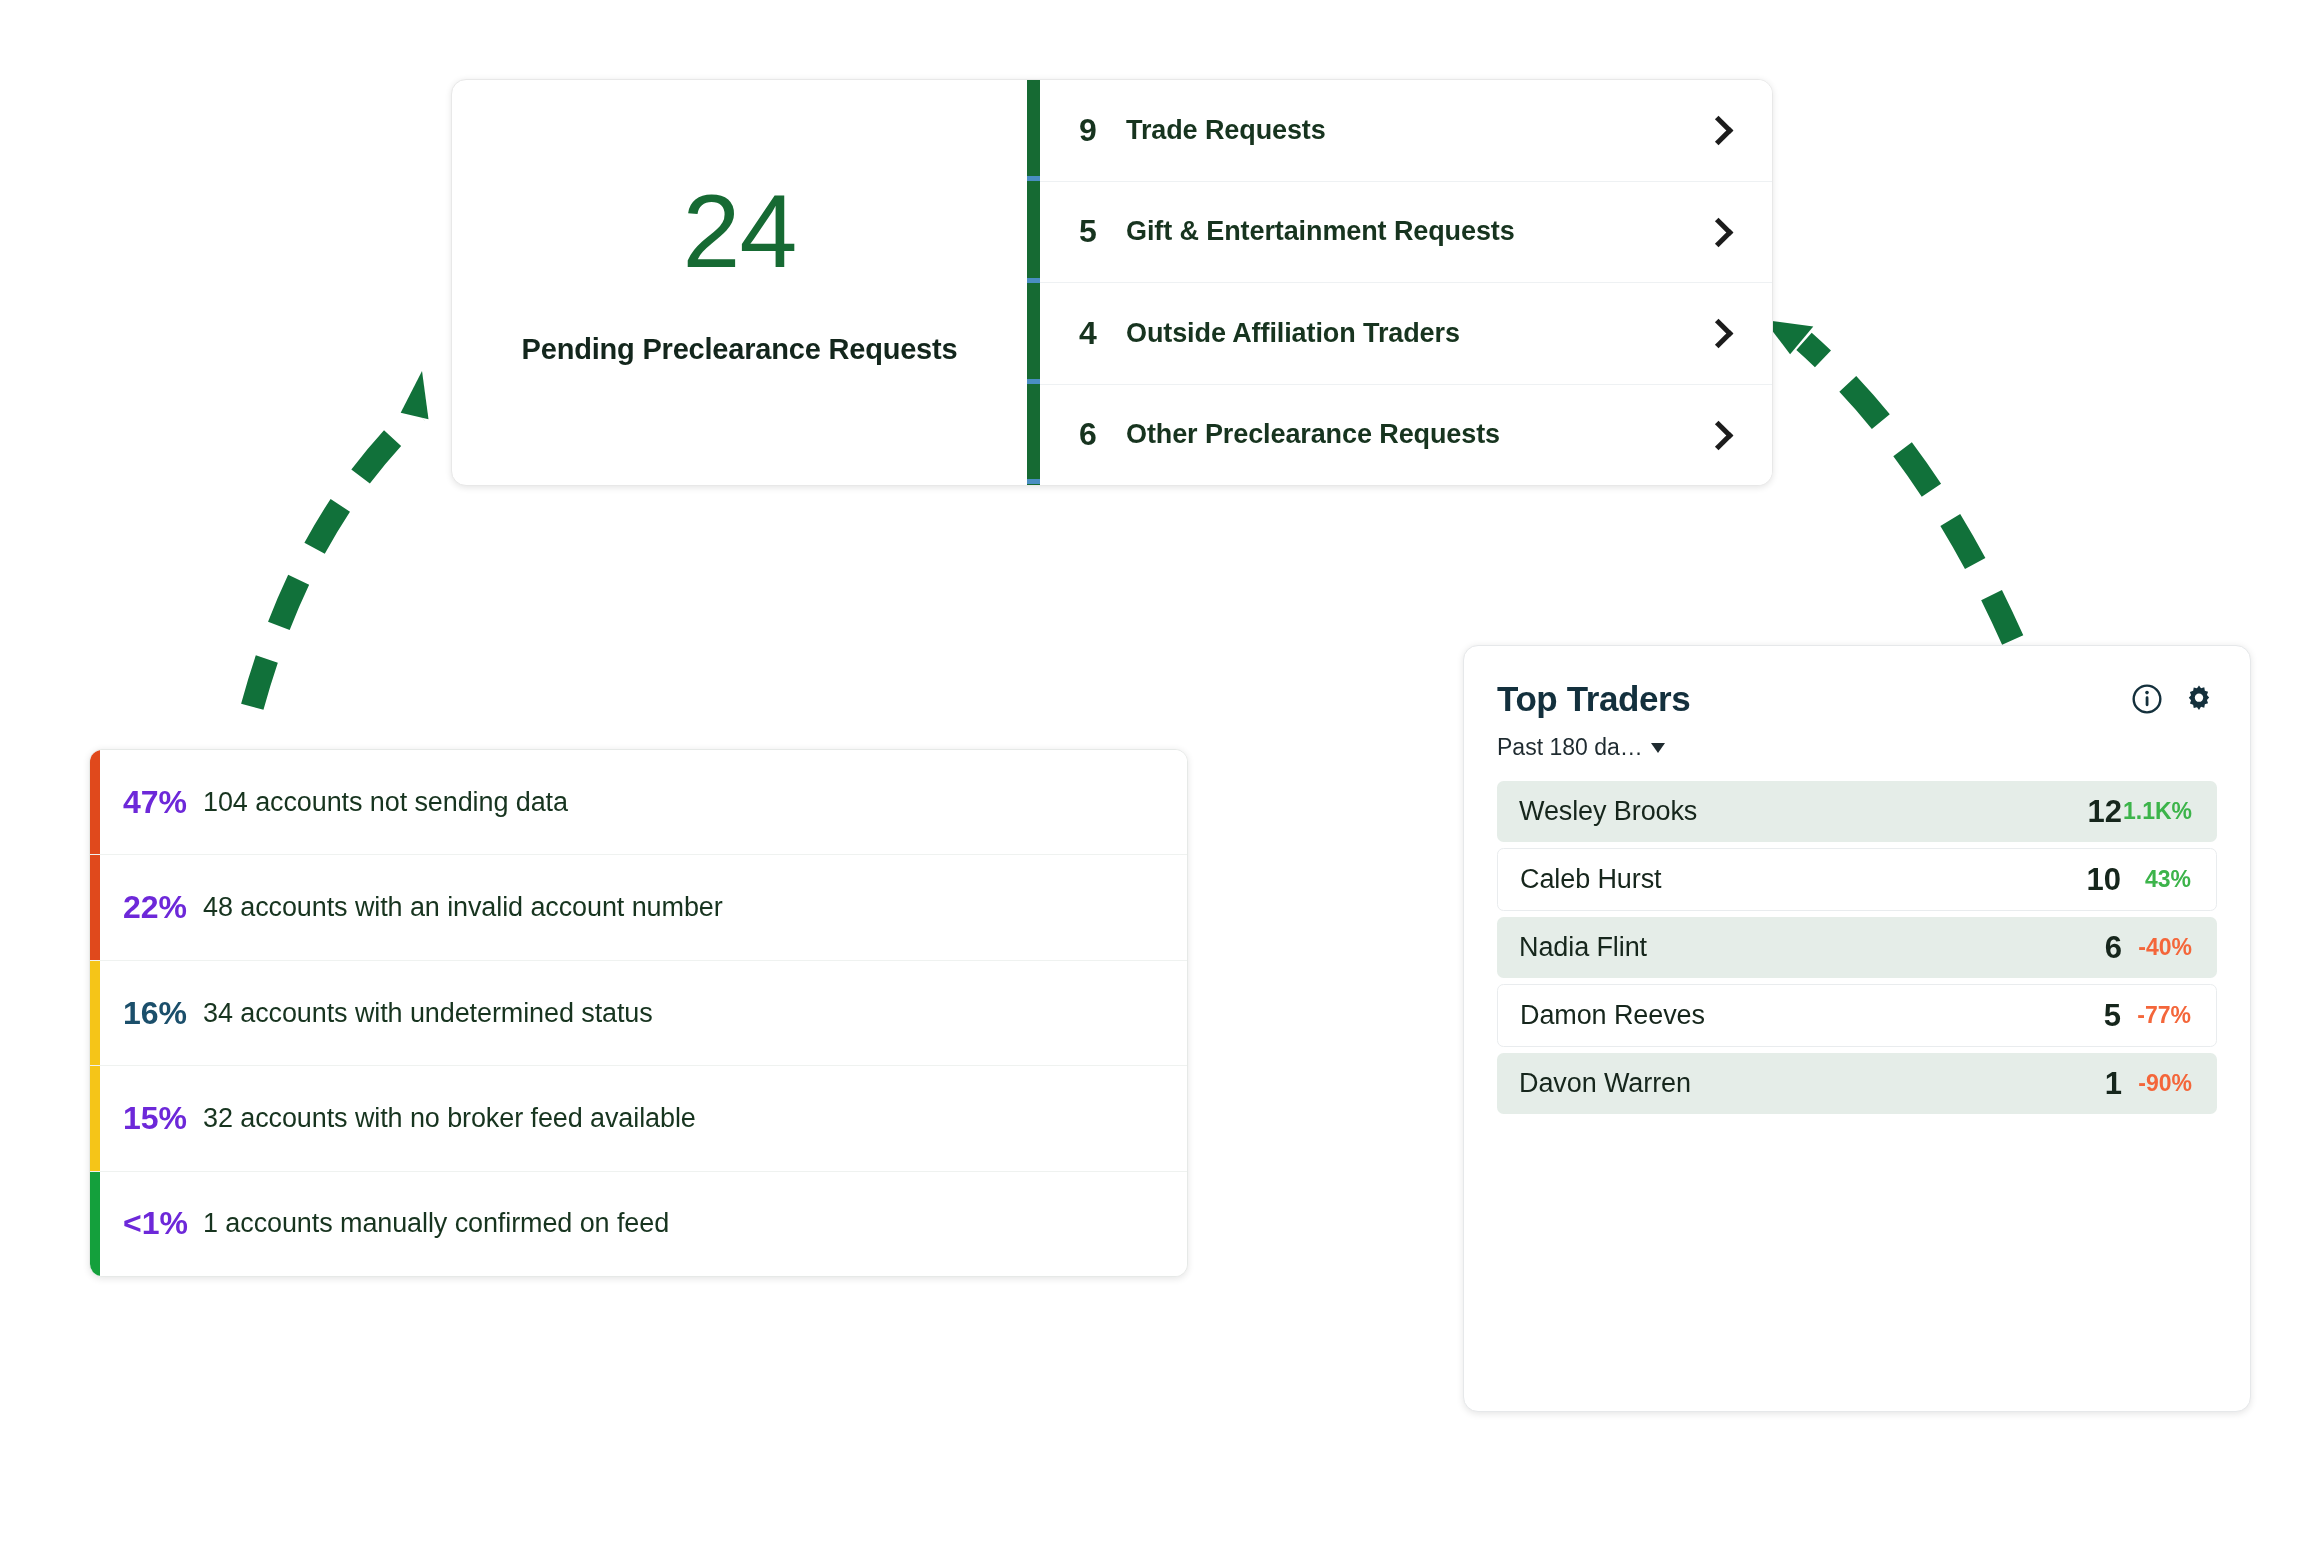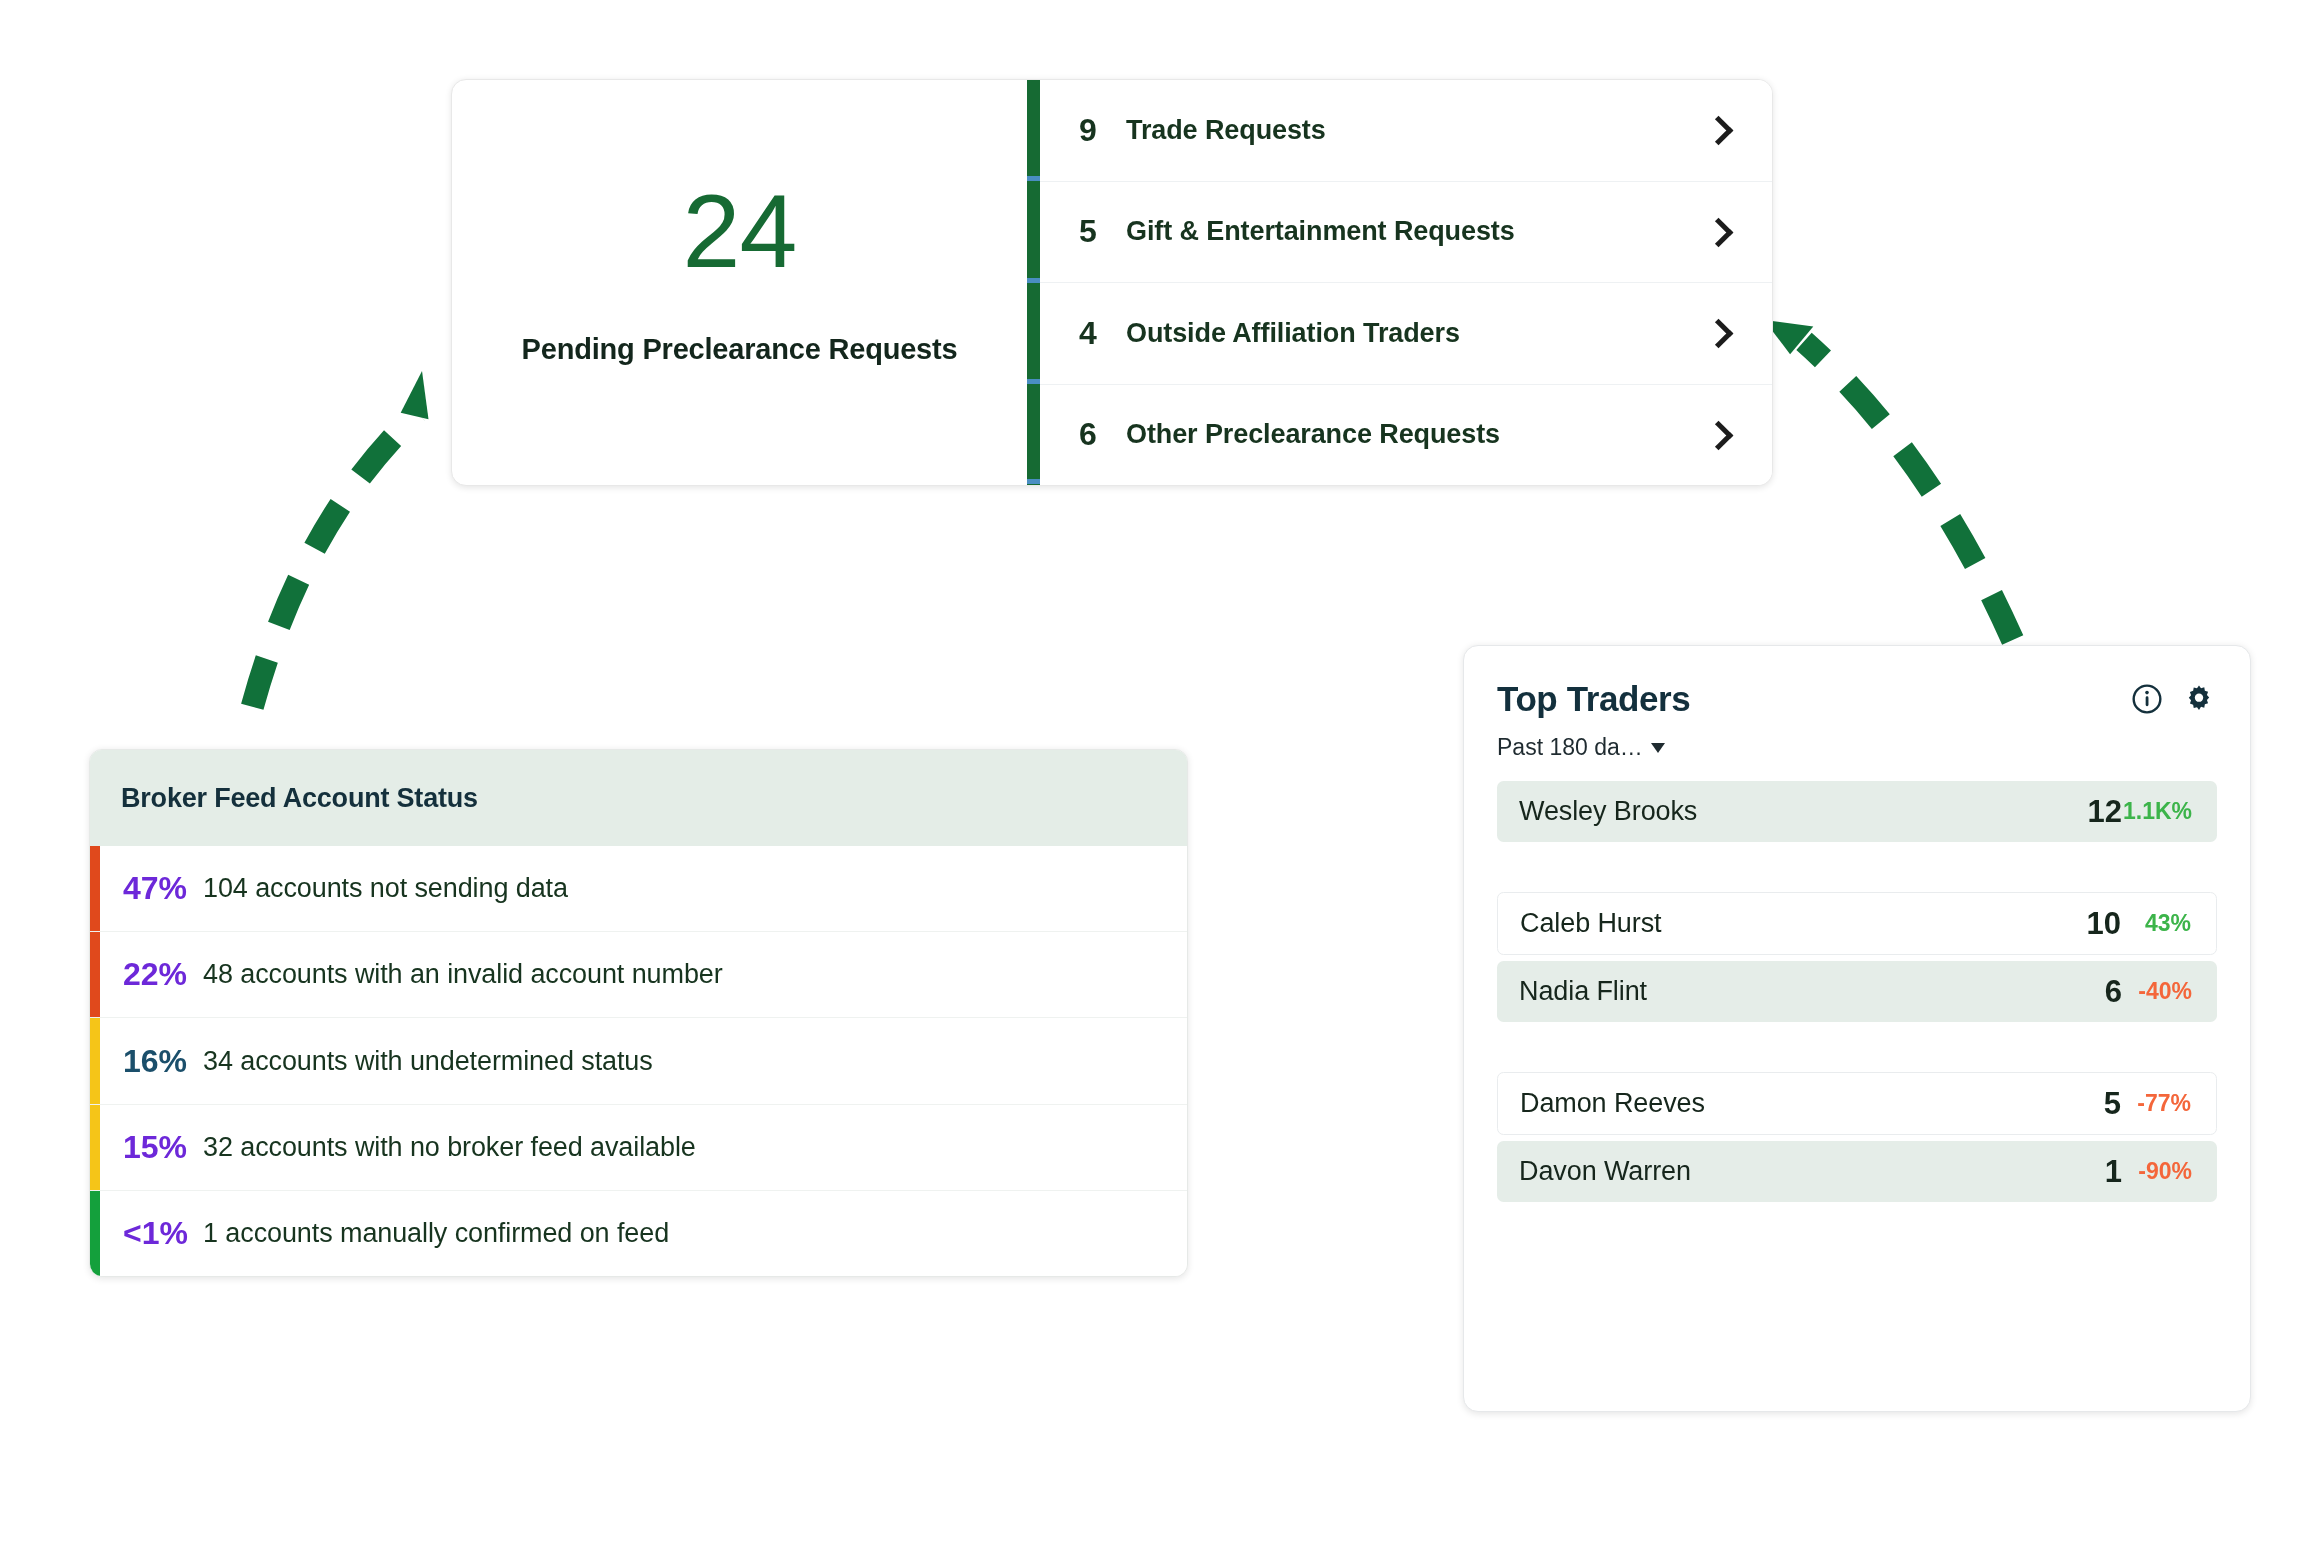--- a/index.html
+++ b/index.html
@@ -234,21 +234,21 @@
   }
   .tt-row {
     height: 61px;
     display: flex;
     align-items: center;
     border-radius: 6.5px;
     padding: 0 25px 0 22px;
     cursor: pointer;
   }
   .tt-row.shaded { background: #e5ede8; }
-  .tt-row.plain { background: #ffffff; border: 0.9px solid #e9ecee; margin-top: 44px; }
+  .tt-row.plain { background: #ffffff; border: 0.9px solid #e9ecee; }
   .tt-name {
     flex: 1 1 auto;
     font-size: 27px;
     color: #16261c;
     letter-spacing: -0.1px;
   }
   .tt-count {
     font-size: 31px;
     font-weight: 700;
     color: #16261c;
@@ -317,23 +317,20 @@
       <span class="pc-row-count">6</span>
       <span class="pc-row-label">Other Preclearance Requests</span>
       <span class="chev"></span>
     </div>
 
   </div>
 </div>
 
 <div id="broker-feed-panel">
 
-  <div class="bf-header">
-    <span class="bf-title">Broker Feed Account Status</span>
-  </div>
 
   <div class="bf-rows">
 
     <div class="bf-row">
       <span class="bf-stripe" style="background:#E0491C"></span>
       <span class="bf-pct">47%</span>
       <span class="bf-text">104 accounts not sending data</span>
     </div>
 
     <div class="bf-row">

